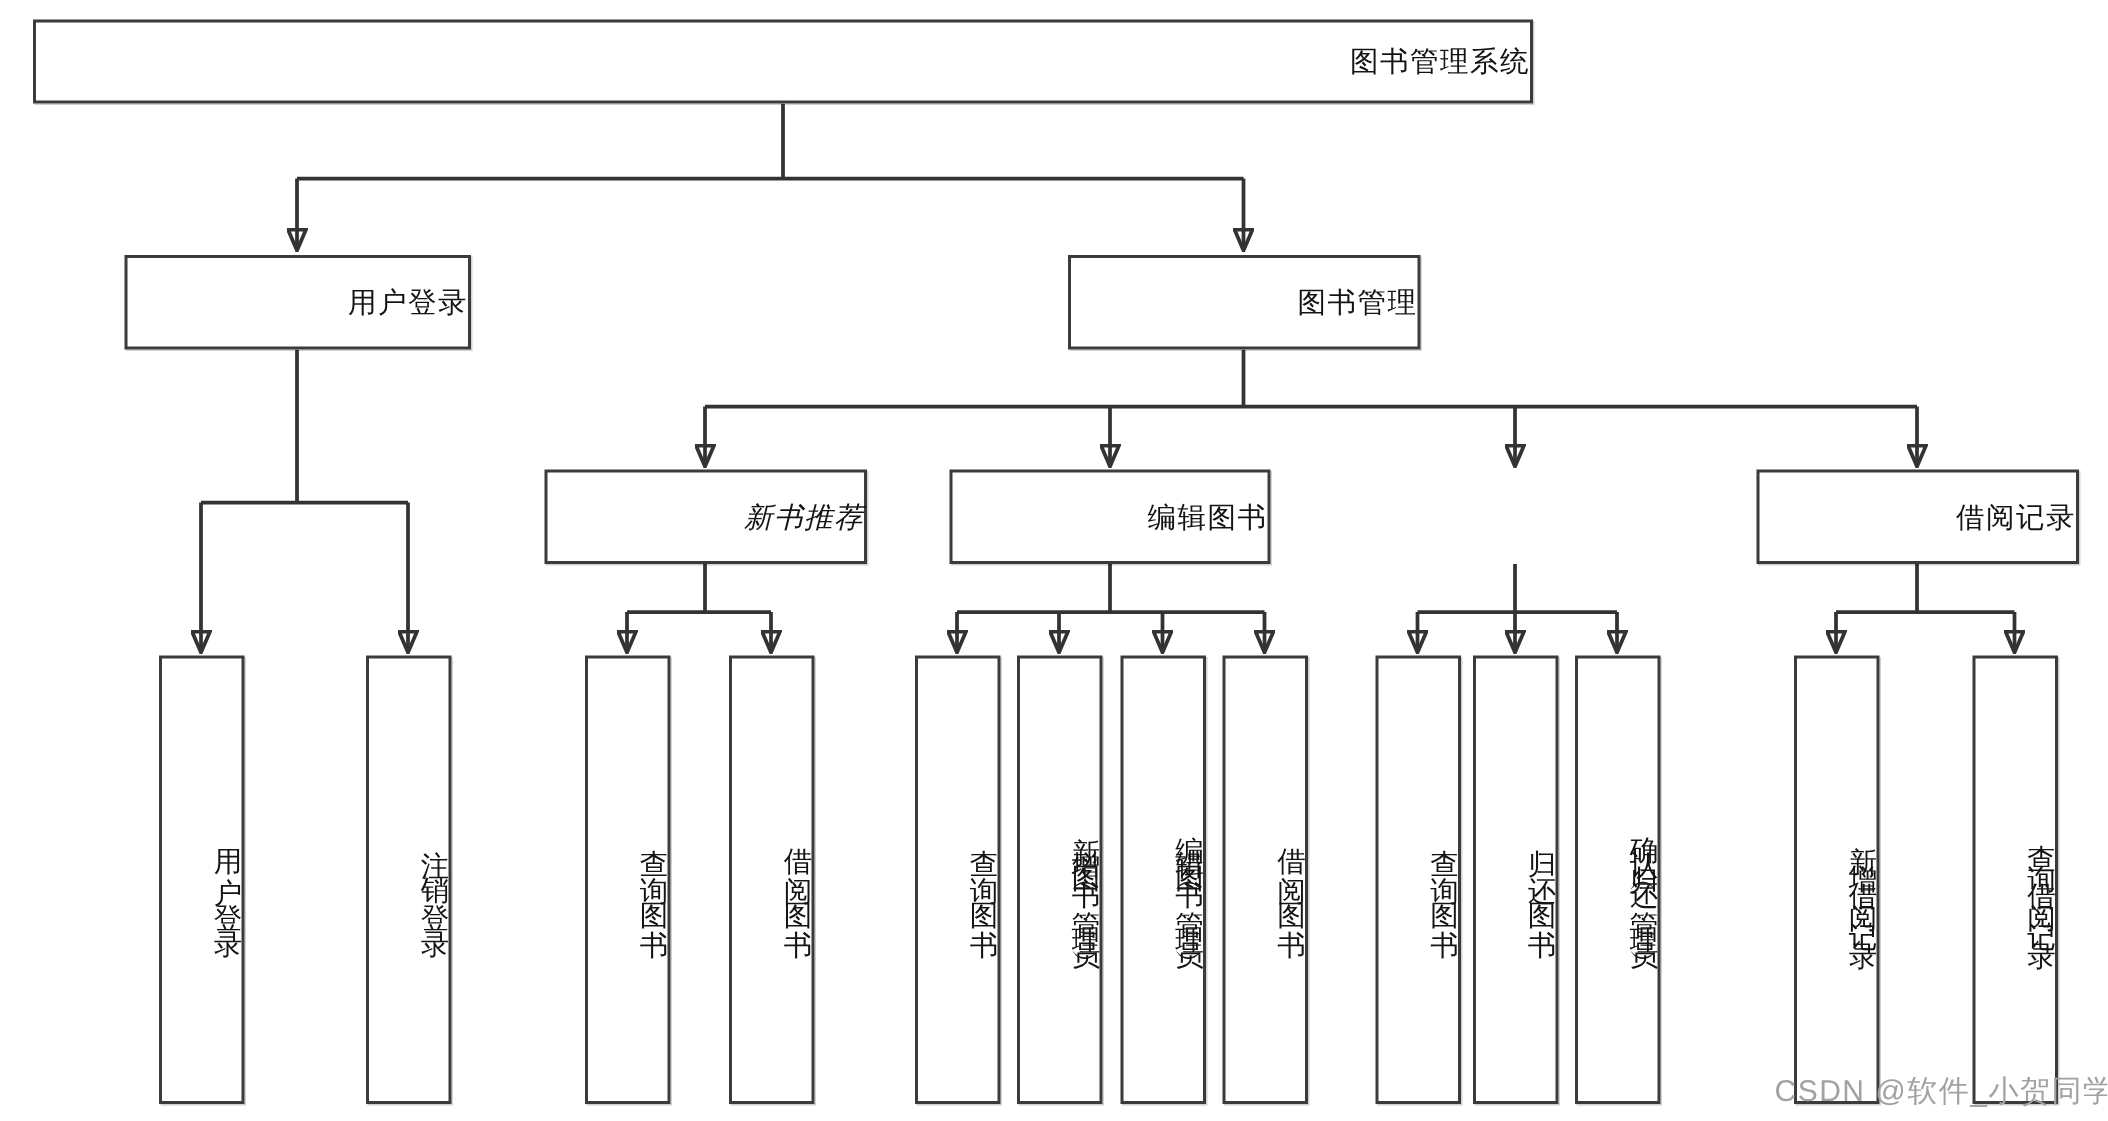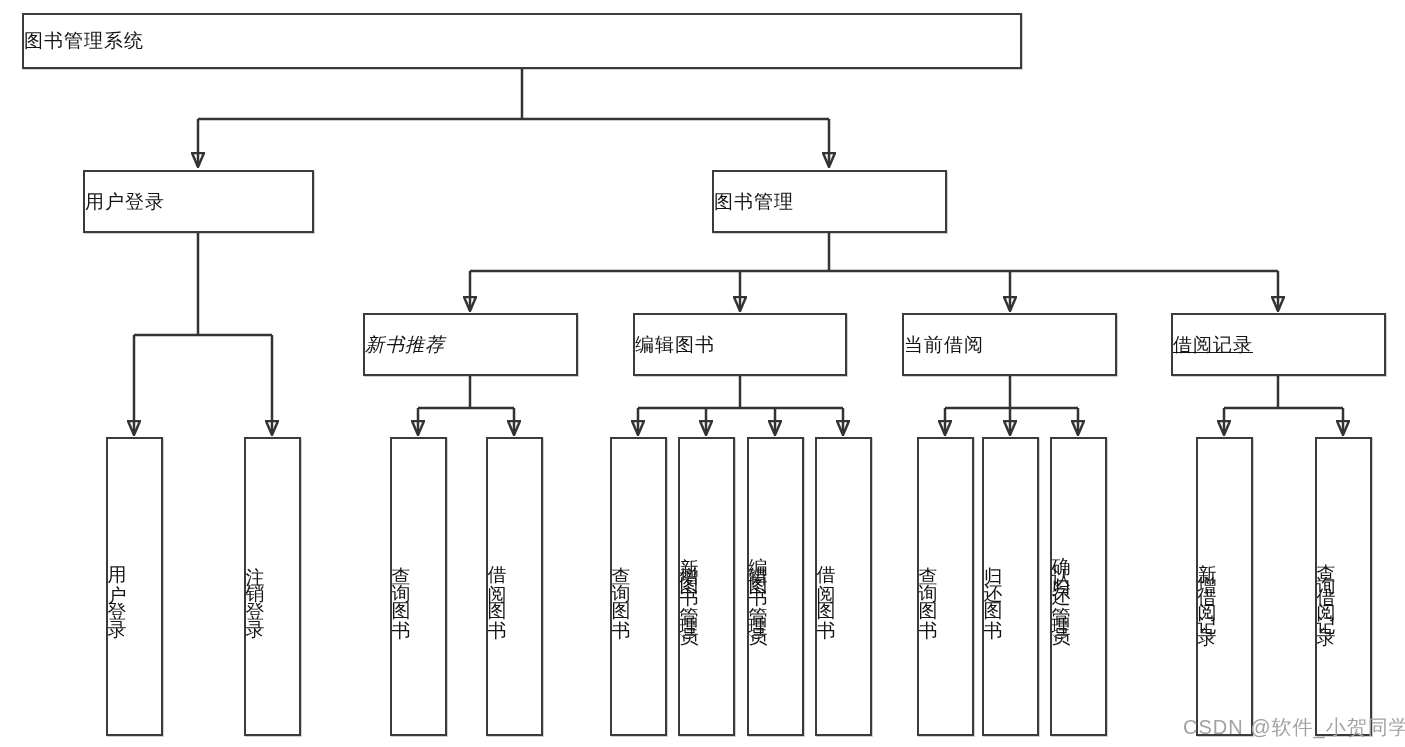--- a/index.html
+++ b/index.html
@@ -17,21 +17,21 @@
     width: 1405px; height: 747px;
   }
   .connectors path { stroke: #333333; stroke-width: 2.5; fill: none; }
   .node {
     position: absolute;
     box-sizing: border-box;
     background: #ffffff;
     border: 2.5px solid #3b3b3b;
     display: flex;
     align-items: center;
-    justify-content: flex-start;
+    justify-content: flex-end;
     color: #141414;
     font-size: 19px;
     letter-spacing: 1px;
     box-shadow: 1px 1px 0 rgba(0,0,0,0.18);
   }
   .vnode span {
     writing-mode: vertical-rl;
     letter-spacing: 18px;
     line-height: 1;
   }
@@ -106,24 +106,21 @@
   <div class="node" style="left:712px; top:170px; width:235px; height:63px;">
     <span>图书管理</span>
   </div>
 
   <div class="node" style="left:363px; top:313px; width:215px; height:63px;font-style:italic;">
     <span>新书推荐</span>
   </div>
   <div class="node" style="left:633px; top:313px; width:214px; height:63px;">
     <span>编辑图书</span>
   </div>
-  <div class="node" style="left:902px; top:313px; width:215px; height:63px;">
-    <span>当前借阅</span>
-  </div>
-  <div class="node" style="left:1171px; top:313px; width:215px; height:63px;text-decoration:underline;">
+  <div class="node" style="left:1171px; top:313px; width:215px; height:63px;">
     <span>借阅记录</span>
   </div>
 
   <div class="node vnode" style="left:106px; top:437px; width:57px; height:299px;">
     <span>用户登录</span>
   </div>
   <div class="node vnode" style="left:244px; top:437px; width:57px; height:299px;">
     <span>注销登录</span>
   </div>
 

